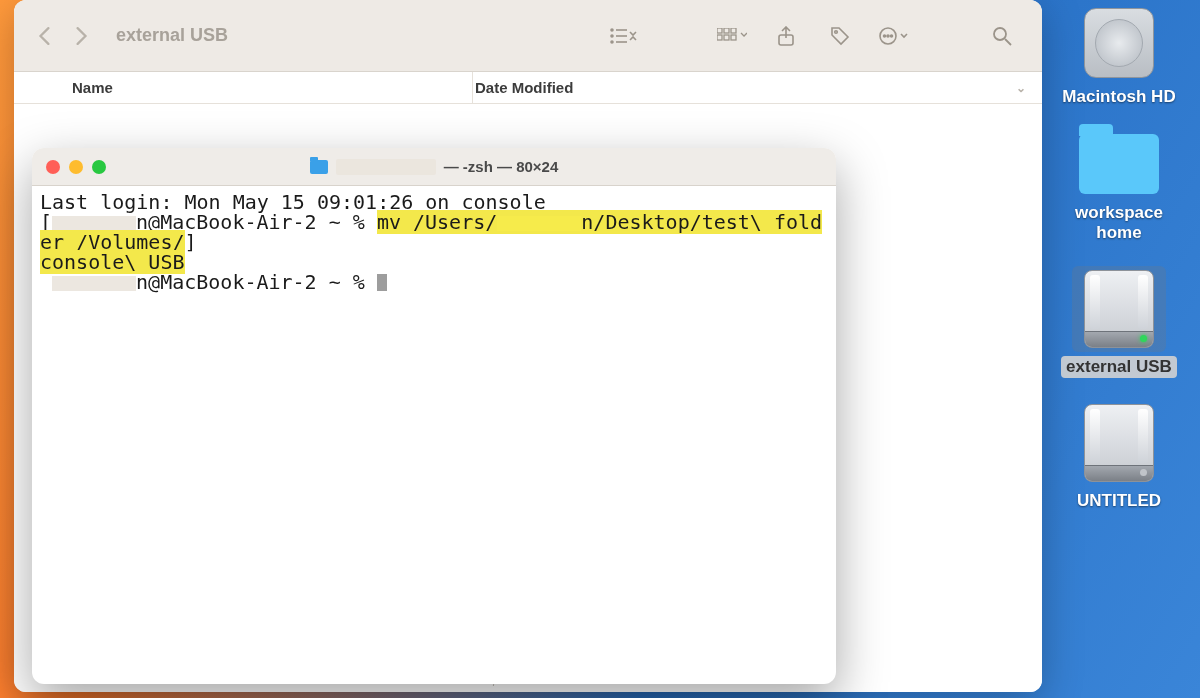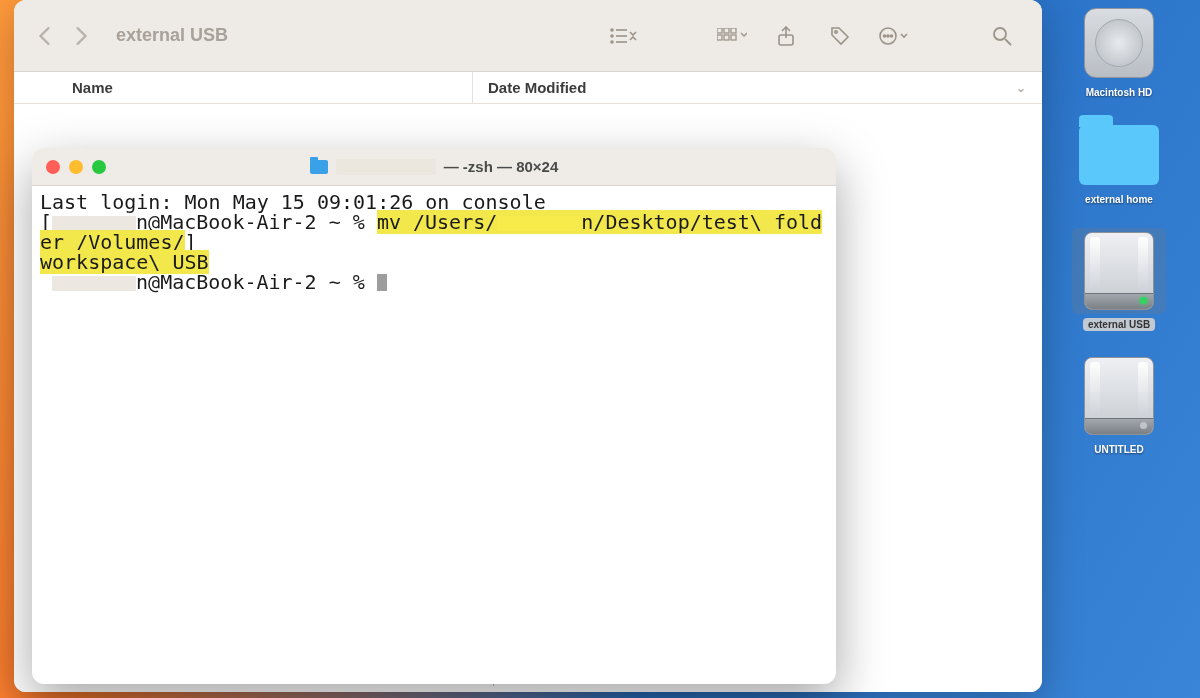--- a/index.html
+++ b/index.html
@@ -53,21 +53,21 @@
   .finder-header-row {
     height: 32px;
     display: flex; align-items: center;
     border-bottom: 1px solid #e6e1da;
     font-size: 15px; font-weight: 600; color: #3c3c3c;
   }
   .col-name { 
     width: 458px; padding-left: 58px; 
   }
   .col-mod  { 
-    flex: 1; padding-left: 15px; 
+    flex: 1; padding-left: 2px; 
     border-left: 1px solid #e6e1da; 
     position: relative;
     height: 100%;
     display: flex;
     align-items: center;
     text-align: center;
   }
   .col-sort {
     position: absolute;
     right: 16px;
@@ -180,21 +180,21 @@
     width: 146px;
     display: flex; flex-direction: column; align-items: center;
     gap: 22px; padding-top: 4px;
   }
   .desk-item {
     display:flex; flex-direction:column; align-items:center; gap:4px;
     cursor: pointer;
     width: 140px;
   }
   .desk-label {
-    font-size: 10px; font-weight: 600; color: #fff;
+    font-size: 17px; font-weight: 600; color: #fff;
     text-shadow: 0 1px 2px rgba(0,0,0,.5);
     text-align: center;
     padding: 1px 5px;
     border-radius: 4px;
   }
   .desk-item.selected .desk-label {
     background: rgba(210,210,210,.9);
     color: #333;
     text-shadow: none;
   }
@@ -350,38 +350,38 @@
       <span class="tl-max"></span>
     </div>
     <div class="term-title">
       <span class="term-title-icon"></span>
       <span class="redact"></span>
       <span> — -zsh — 80×24</span>
     </div>
   </div>
   <div class="term-body"><span>Last login: Mon May 15 09:01:26 on console</span>
 [<span class="redact-inline"></span><span>n@MacBook-Air-2 ~ % </span><span class="hl"><span>mv /Users/</span><span class="redact-inline hl"></span><span>n/Desktop/test\ folder /Volumes/</span></span>]
-<span class="hl">workspace\ USB</span>
+<span class="hl">console\ USB</span>
  <span class="redact-inline"></span><span>n@MacBook-Air-2 ~ % </span><span class="cursor"></span></div>
 </div>
 
 <div class="desktop-icons">
 
   <div class="desk-item">
     <div class="disk-icon-wrap">
         <div class="hdd-icon"></div>
       </div>
     <span class="desk-label">Macintosh HD</span>
   </div>
 
   <div class="desk-item">
     <div class="disk-icon-wrap">
         <div class="big-folder"></div>
       </div>
-    <span class="desk-label">external home</span>
+    <span class="desk-label">workspace home</span>
   </div>
 
   <div class="desk-item selected">
     <div class="disk-icon-wrap">
         <div class="ext-disk">
           <div class="base"></div>
           <div class="led on"></div>
         </div>
       </div>
     <span class="desk-label">external USB</span>

